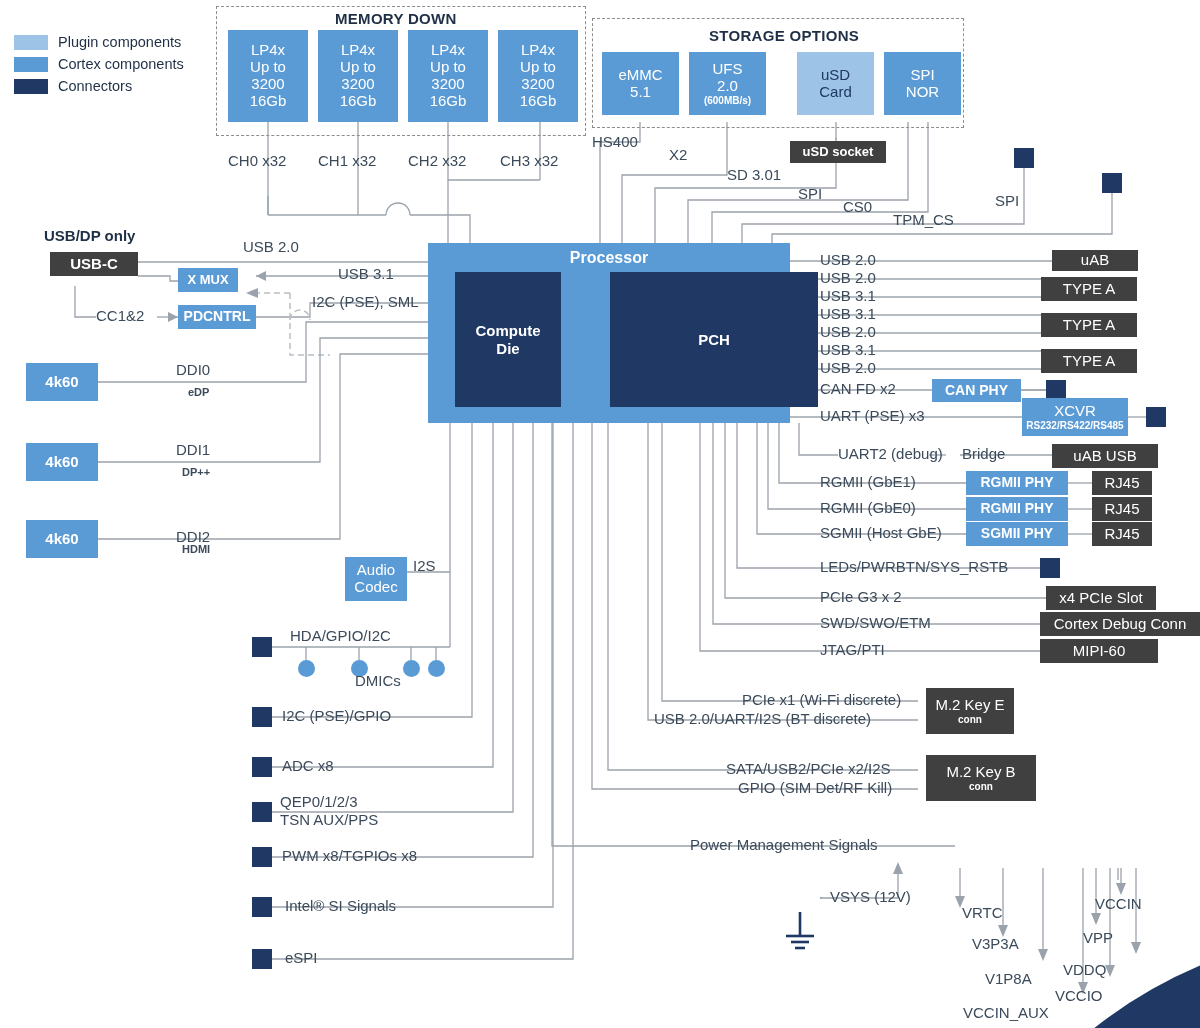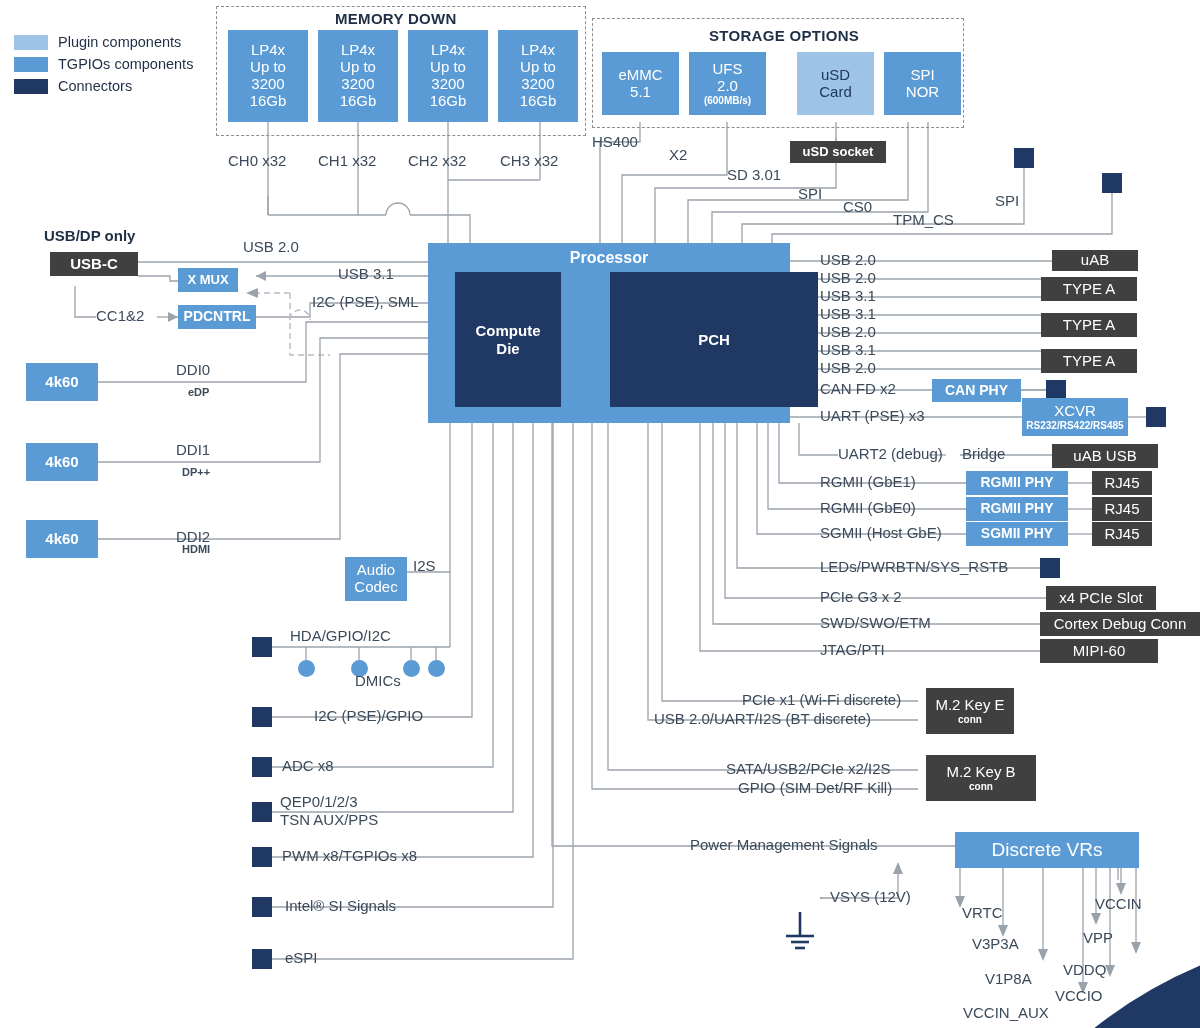--- a/index.html
+++ b/index.html
@@ -182,21 +182,21 @@
     <path class="w" d="M820 898 L822 898"></path>
   </svg>
 
   <div class="legend">
     <div class="legrow">
       <div class="swatch sw1"></div>
       <div class="legtxt">Plugin components</div>
     </div>
     <div class="legrow">
       <div class="swatch sw2"></div>
-      <div class="legtxt">TGPIOs components</div>
+      <div class="legtxt">Cortex components</div>
     </div>
     <div class="legrow">
       <div class="swatch sw3"></div>
       <div class="legtxt">Connectors</div>
     </div>
   </div>
 
   <div class="group" style="left:216px;top:6px;width:370px;height:130px;"></div>
   <div class="grouptitle" style="left:335px;top:10px;">MEMORY DOWN</div>
 
@@ -321,21 +321,21 @@
 
   <div class="sq" style="left:252px;top:637px;width:20px;height:20px;"></div>
   <div class="lbl" style="left:290px;top:628px;">HDA/GPIO/I2C</div>
   <div class="dmic" style="left:298px;top:660px;"></div>
   <div class="dmic" style="left:351px;top:660px;"></div>
   <div class="dmic" style="left:403px;top:660px;"></div>
   <div class="dmic" style="left:428px;top:660px;"></div>
   <div class="lbl" style="left:355px;top:673px;">DMICs</div>
 
   <div class="sq" style="left:252px;top:707px;width:20px;height:20px;"></div>
-  <div class="lbl" style="left:282px;top:708px;margin-left:32px;">I2C (PSE)/GPIO</div>
+  <div class="lbl" style="left:282px;top:708px;">I2C (PSE)/GPIO</div>
 
   <div class="sq" style="left:252px;top:757px;width:20px;height:20px;"></div>
   <div class="lbl" style="left:282px;top:758px;">ADC x8</div>
 
   <div class="sq" style="left:252px;top:802px;width:20px;height:20px;"></div>
   <div class="lbl" style="left:280px;top:794px;">QEP0/1/2/3</div>
   <div class="lbl" style="left:280px;top:812px;">TSN AUX/PPS</div>
 
   <div class="sq" style="left:252px;top:847px;width:20px;height:20px;"></div>
   <div class="lbl" style="left:282px;top:848px;">PWM x8/TGPIOs x8</div>
@@ -435,23 +435,20 @@
   </div>
 
   <div class="lbl" style="left:726px;top:761px;">SATA/USB2/PCIe x2/I2S</div>
   <div class="lbl" style="left:738px;top:780px;">GPIO (SIM Det/RF Kill)</div>
   <div class="box conn" style="left:926px;top:755px;width:110px;height:46px;">
     <div style="font-size:15px;">M.2 Key B</div>
     <div class="b-sub">conn</div>
   </div>
 
   <div class="lbl" style="left:690px;top:837px;">Power Management Signals</div>
-  <div class="box onboard" style="left:955px;top:832px;width:184px;height:36px;">
-    <div style="font-size:19px;">Discrete VRs</div>
-  </div>
 
   <div class="abs" style="left:782px;top:880px;width:36px;height:36px;">
     <svg width="36" height="36" viewBox="0 0 36 36" style="position:static;">
       <circle cx="18" cy="18" r="15" fill="none" stroke="#1f3864" stroke-width="2.6"></circle>
       <circle cx="18" cy="18" r="8" fill="#2f5597"></circle>
     </svg>
   </div>
   <div class="lbl" style="left:830px;top:889px;">VSYS (12V)</div>
 
   <div class="lbl" style="left:962px;top:905px;">VRTC</div>

